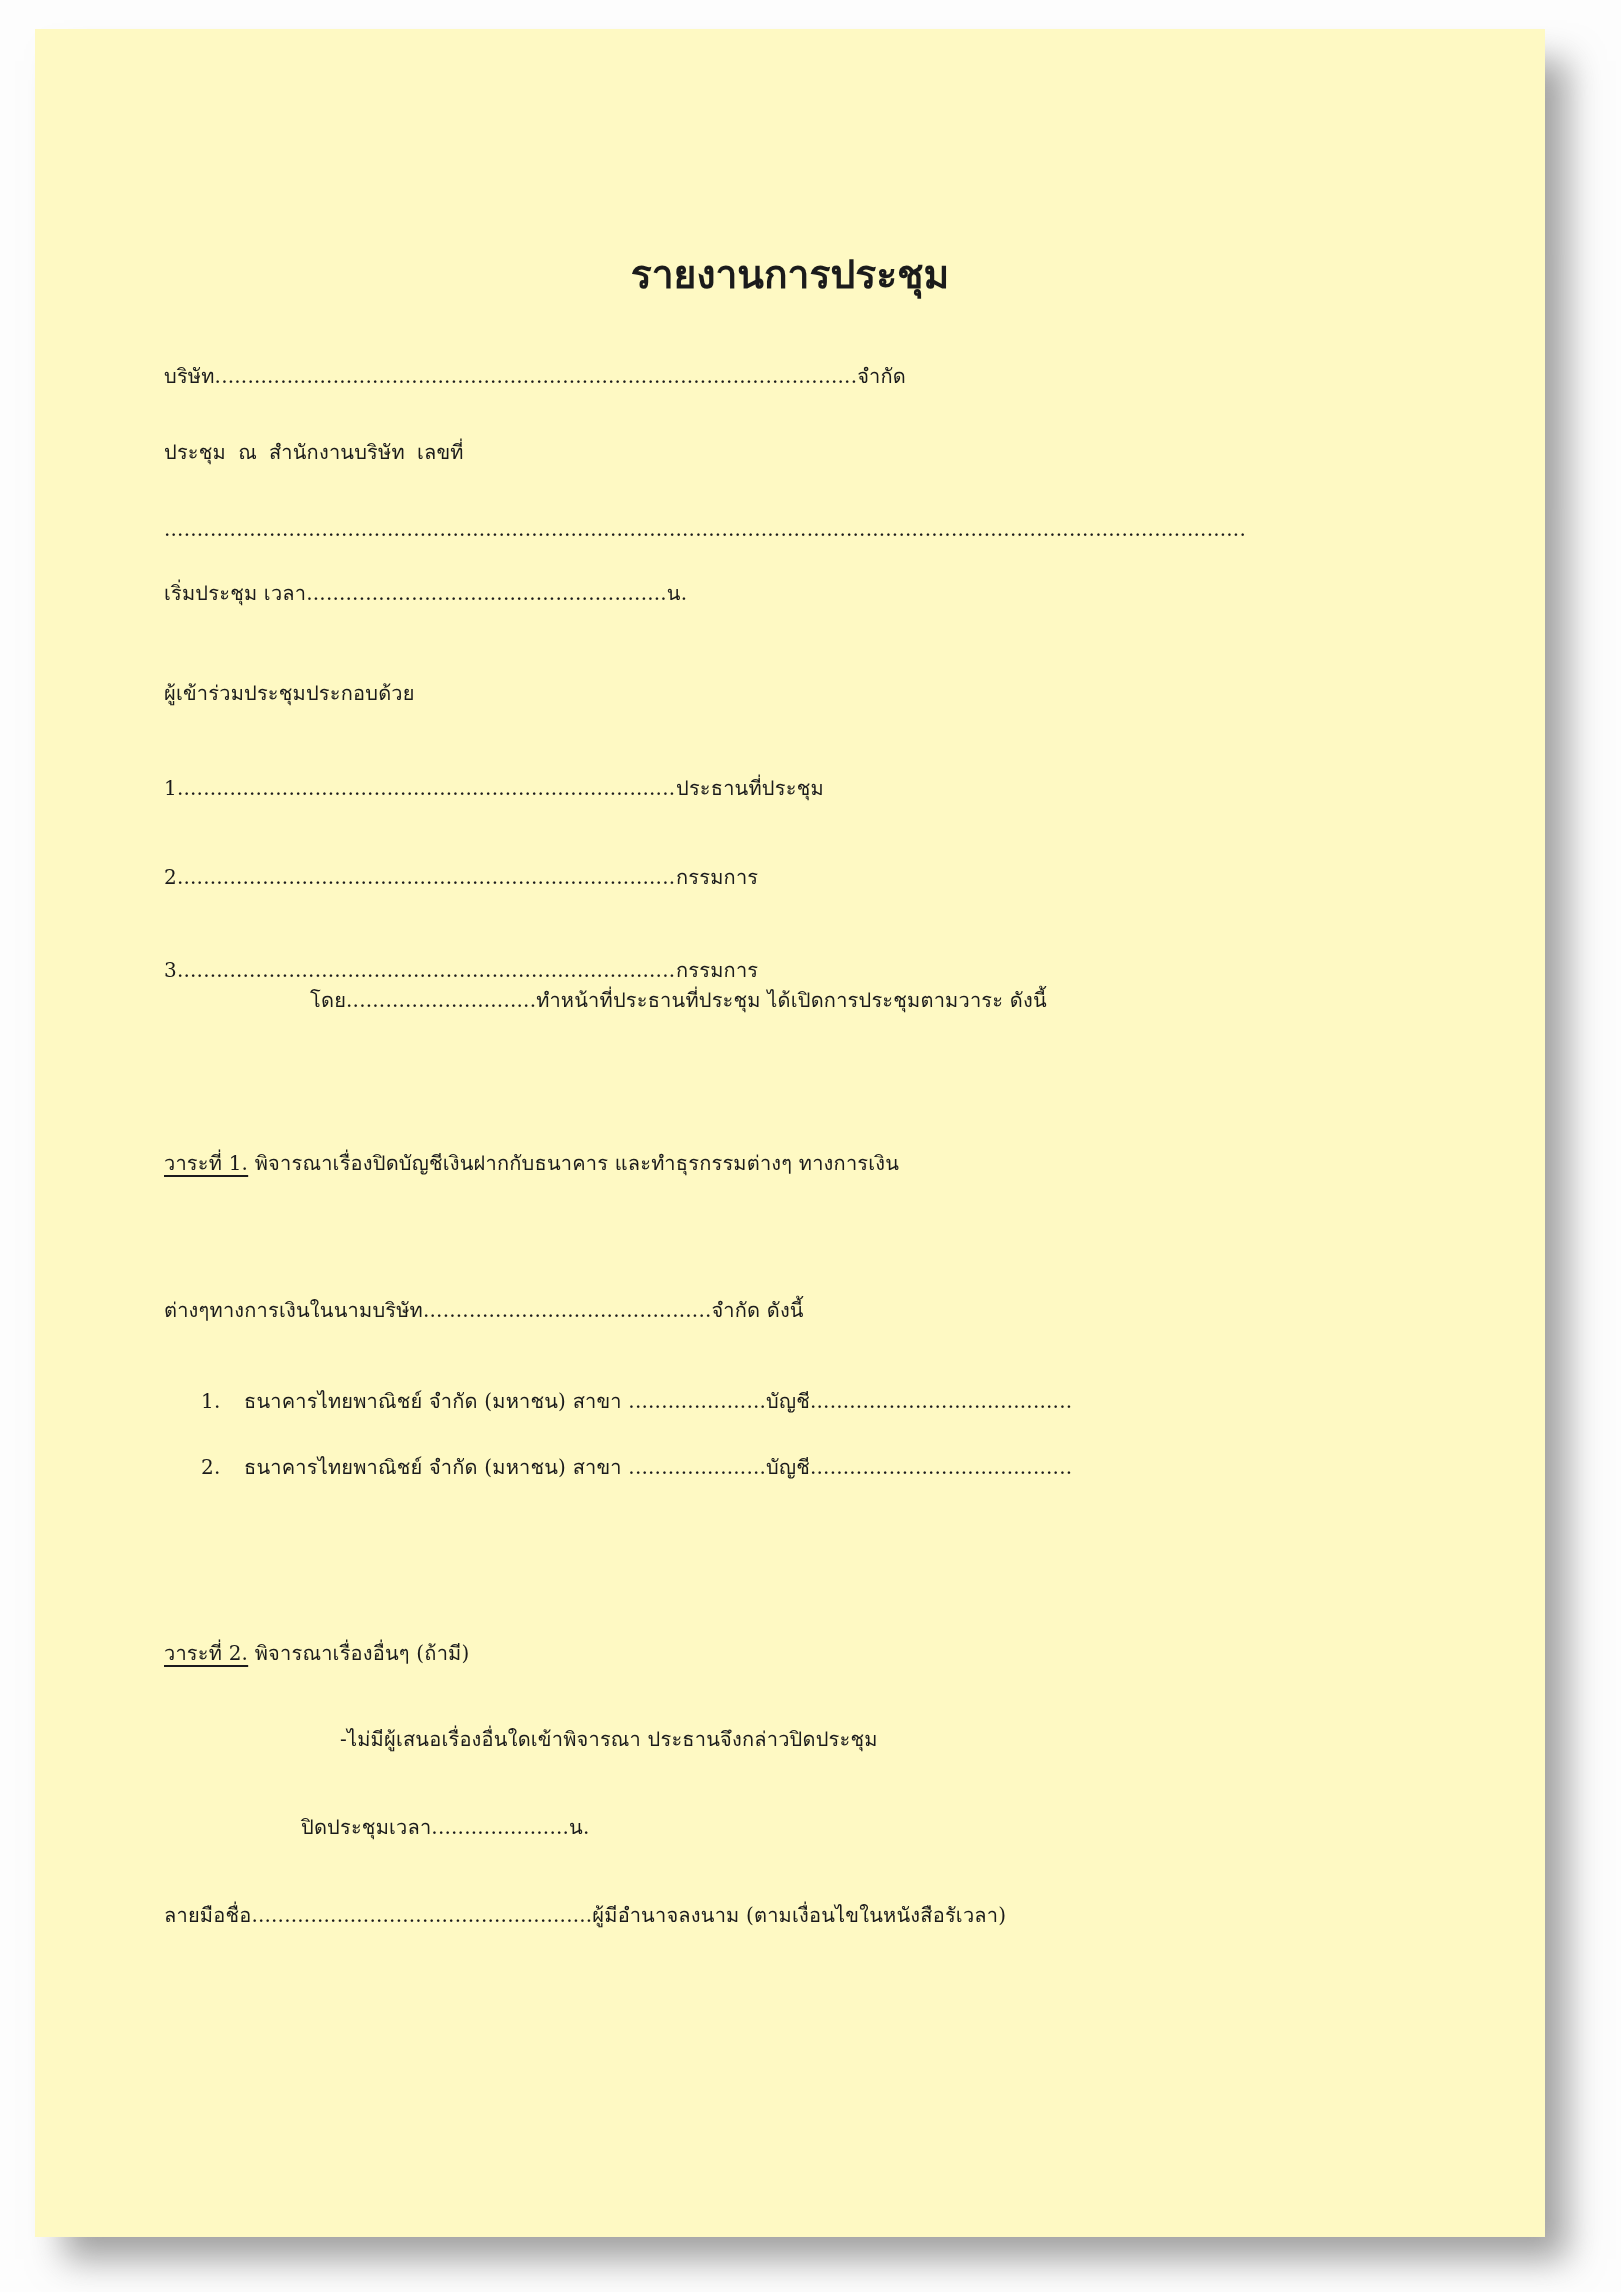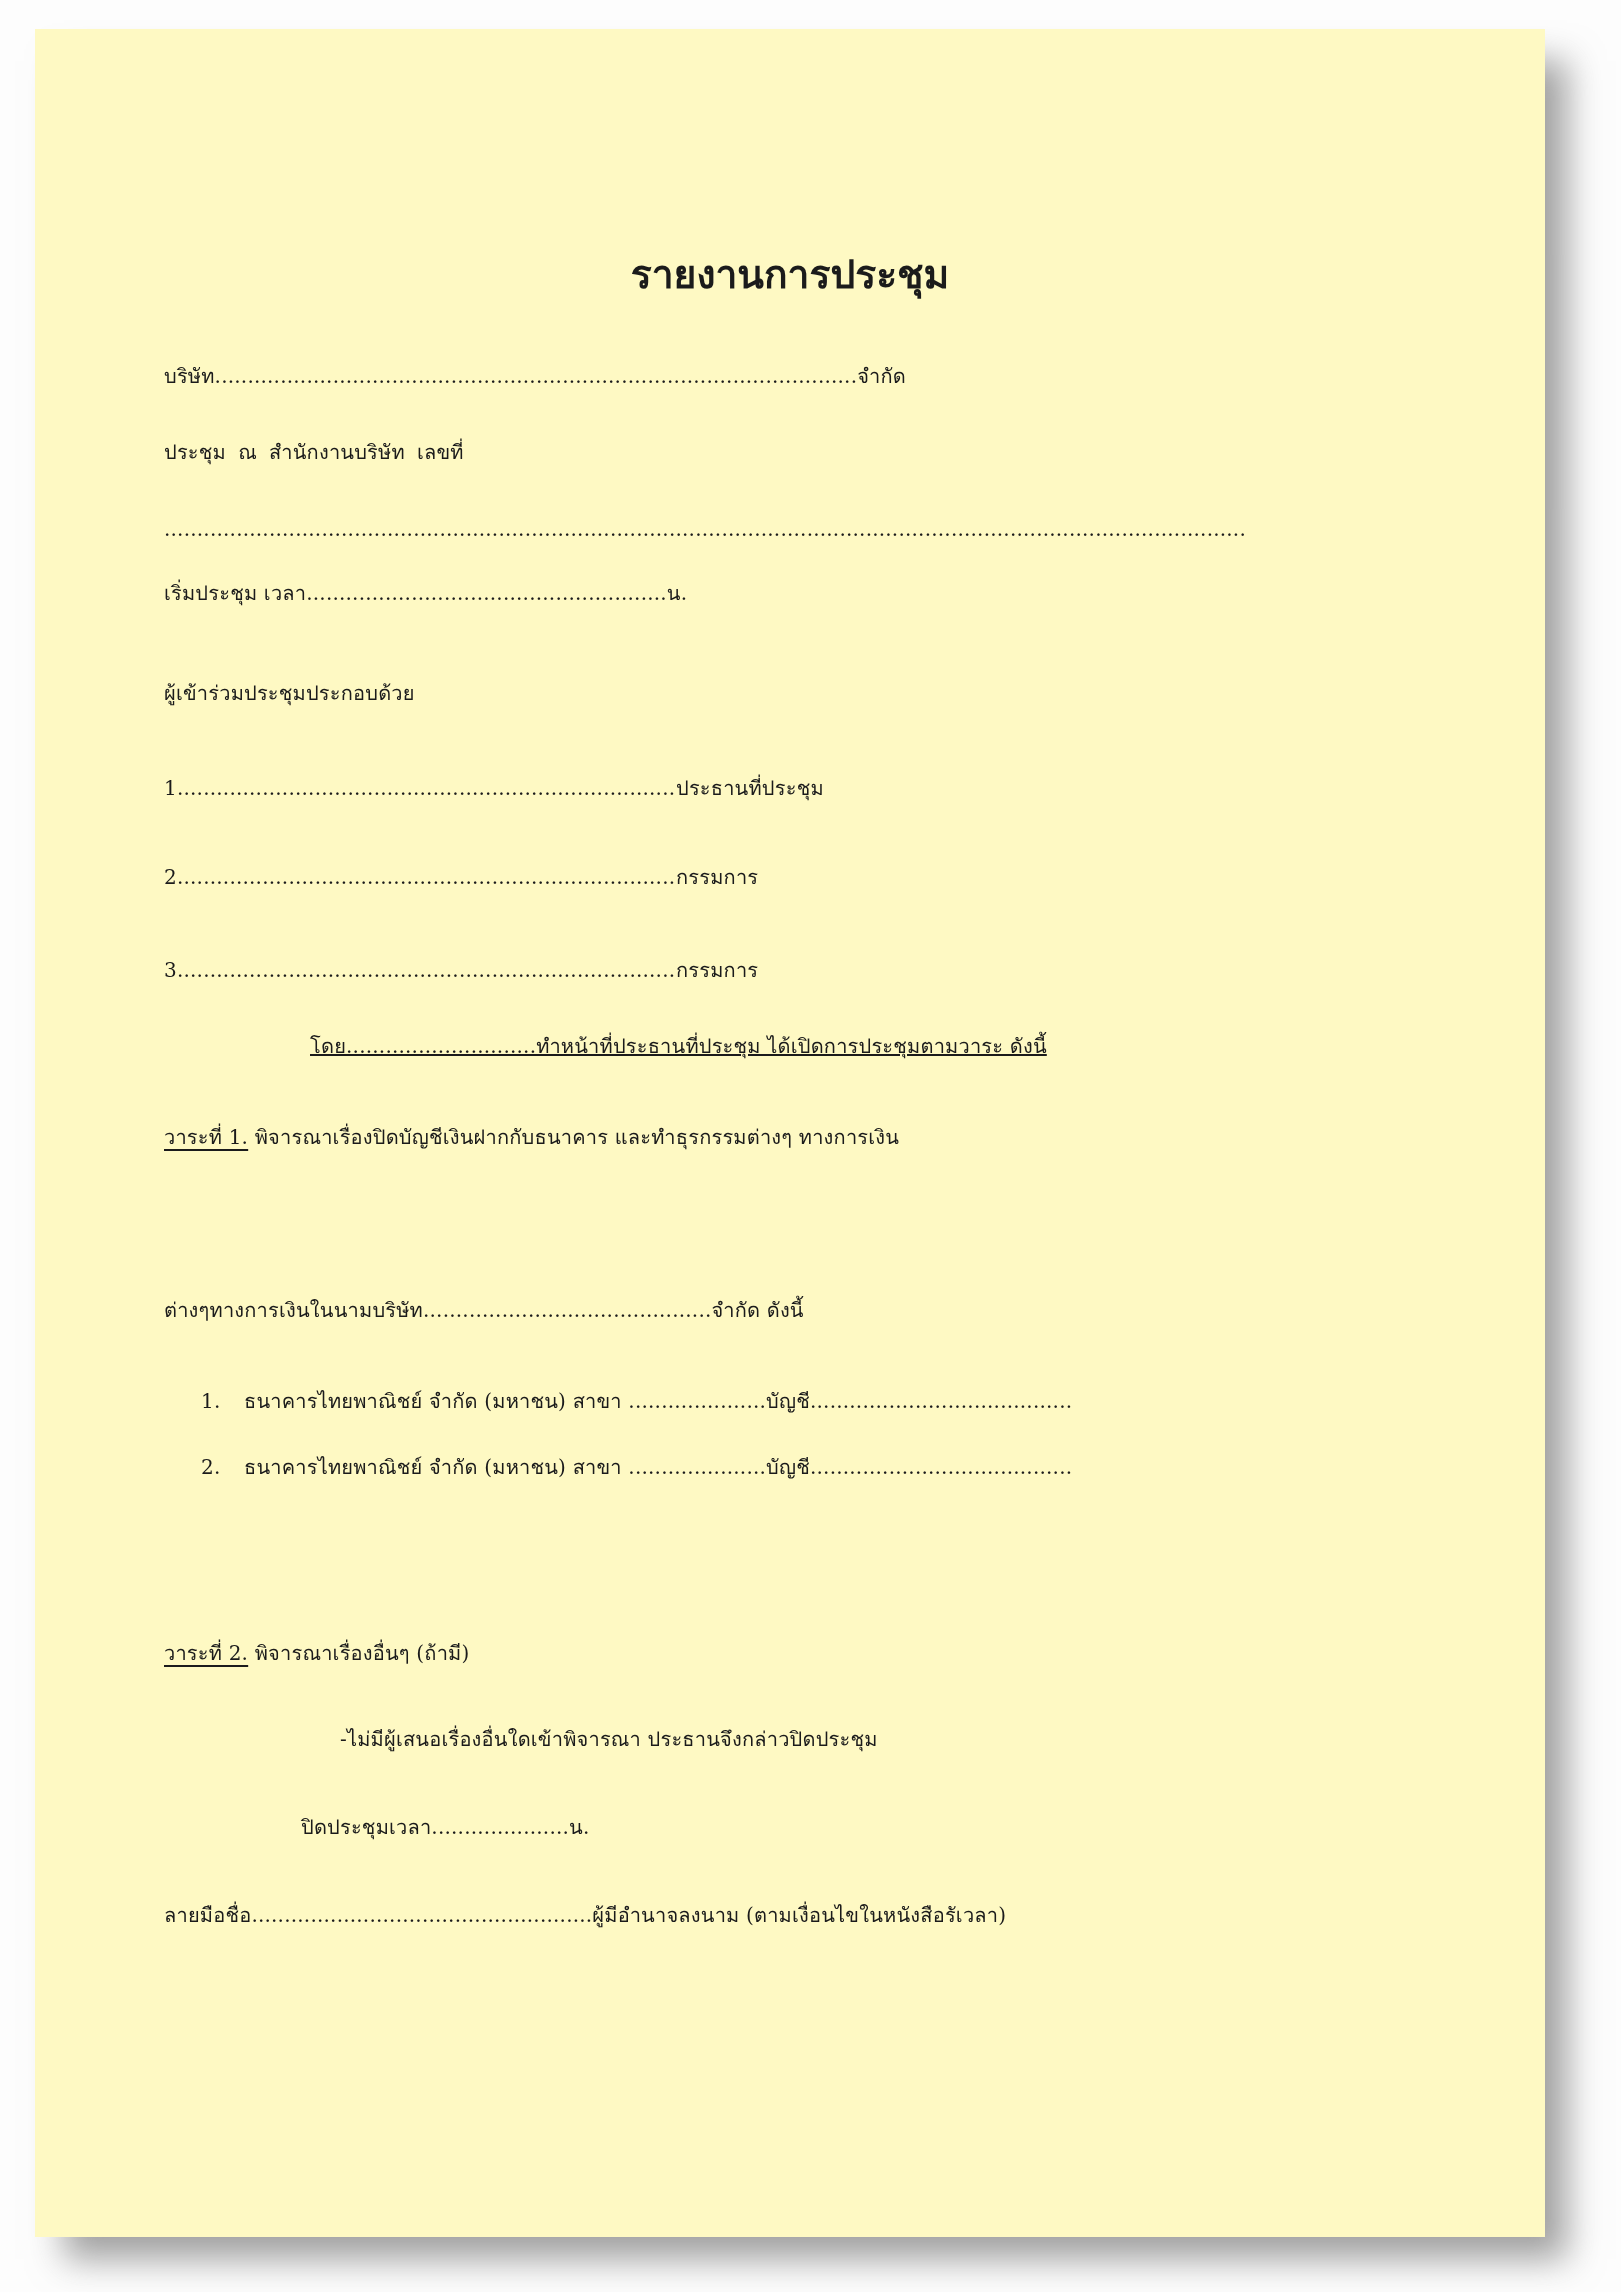--- a/index.html
+++ b/index.html
@@ -84,23 +84,23 @@
   <div class="line attendee-row" style="top:836px;">
     <span class="attendee-entry">2......................................................................................</span>
     <span class="attendee-role">กรรมการ</span>
   </div>
 
   <div class="line attendee-row" style="top:929px;">
     <span class="attendee-entry">3......................................................................................</span>
     <span class="attendee-role">กรรมการ</span>
   </div>
 
-  <div class="line" style="top:1005px; left:275px;text-decoration:underline;">โดย.............................ทำหน้าที่ประธานที่ประชุม ได้เปิดการประชุมตามวาระ ดังนี้</div>
+  <div class="line" style="top:959px; left:275px;">โดย.............................ทำหน้าที่ประธานที่ประชุม ได้เปิดการประชุมตามวาระ ดังนี้</div>
 
-  <div class="line" style="top:1096px;">
+  <div class="line" style="top:1122px;">
     <span class="agenda-label">วาระที่ 1.</span><span> พิจารณาเรื่องปิดบัญชีเงินฝากกับธนาคาร และทำธุรกรรมต่างๆ ทางการเงิน</span>
   </div>
 
 
   <div class="line" style="top:1269px;">ต่างๆทางการเงินในนามบริษัท............................................จำกัด ดังนี้</div>
 
   <div class="line bank-row" style="top:1360px; left:166px;">
     <span class="bank-num">1.</span>
     <span>ธนาคารไทยพาณิชย์ จำกัด (มหาชน) สาขา .....................บัญชี........................................</span>
   </div>

